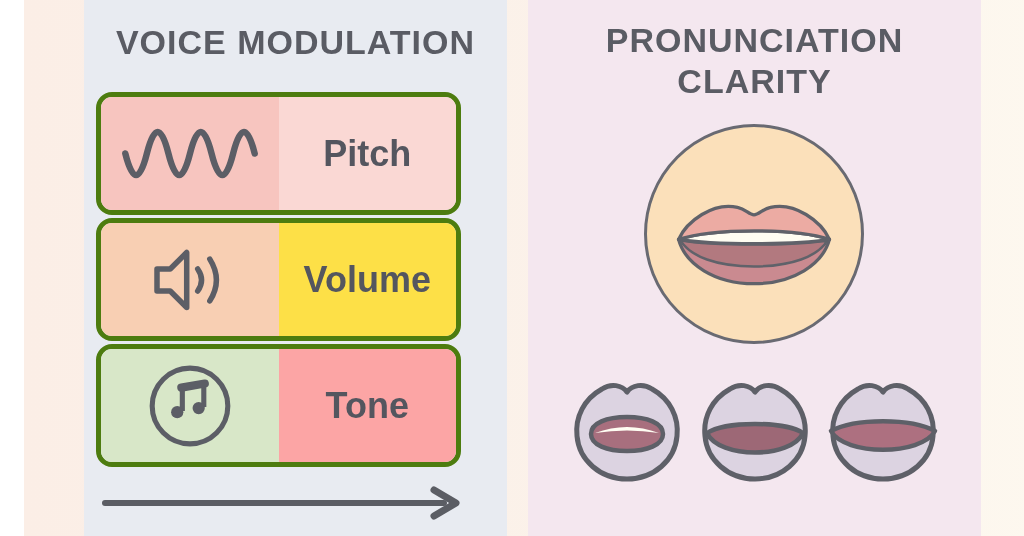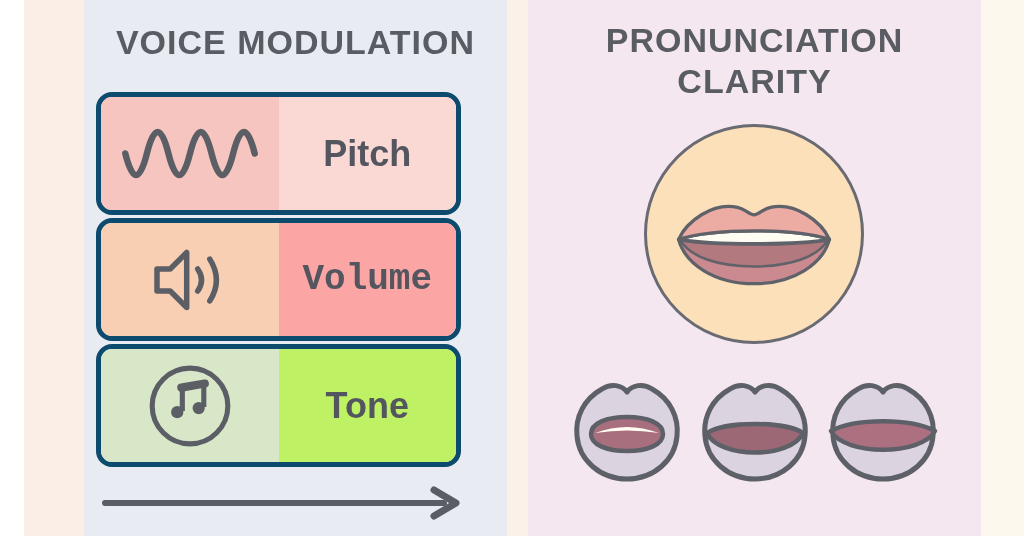--- a/index.html
+++ b/index.html
@@ -14,21 +14,21 @@
   .panel-right { left:504px; width:453px; background:#f4e7ef; }
   .panel-title {
     text-align:center; font-size:34px; font-weight:700;
     letter-spacing:1px; color:#5a5c64; line-height:1.2;
   }
   .panel-left  .panel-title { margin-top:22px; }
   .panel-right .panel-title { margin-top:20px; max-width:350px; margin-left:auto; margin-right:auto; }
 
   .cards { position:absolute; left:12px; top:92px; width:365px; }
   .card {
-    display:flex; height:123px; border:5px solid #0c4a6e;
+    display:flex; height:123px; border:5px solid #4d7c0f;
     border-radius:16px; overflow:hidden;
   }
   .card + .card { margin-top:3px; }
   .card-half { flex:1; display:flex; align-items:center; justify-content:center; }
   .card-label { font-size:36px; font-weight:600; color:#54565f; }
 
   .arrow-wrap { position:absolute; left:16px; top:486px; width:366px; }
 
   .big-circle {
     position:absolute; left:116px; top:124px; width:220px; height:220px;
@@ -63,36 +63,36 @@
       </div>
 
       <div class="card">
         <div class="card-half" style="background: rgb(248, 207, 179);">
           <svg width="88" height="80" viewBox="0 0 80 72">
             <path d="M10,26 L22,26 L37,11 L37,61 L22,46 L10,46 Z" fill="none" stroke="#5c5e66" stroke-width="5" stroke-linejoin="round" stroke-linecap="round"></path>
             <path d="M47,26 q7,10 0,20" fill="none" stroke="#5c5e66" stroke-width="5" stroke-linecap="round"></path>
             <path d="M58,17 q12,19 0,38" fill="none" stroke="#5c5e66" stroke-width="5" stroke-linecap="round"></path>
           </svg>
         </div>
-        <div class="card-half" style="background: #fca5a5; font-family: Liberation Mono, monospace;">
+        <div class="card-half" style="background: #fde047;">
           <span class="card-label">Volume</span>
         </div>
       </div>
 
       <div class="card">
         <div class="card-half" style="background: rgb(216, 231, 200);">
           <svg width="92" height="92" viewBox="0 0 90 90">
             <circle cx="45" cy="45" r="37" fill="none" stroke="#5c5e66" stroke-width="5"></circle>
             <path d="M37.5,50 L37.5,27 L58.5,23 L58.5,46" fill="none" stroke="#5c5e66" stroke-width="5" stroke-linejoin="round"></path>
             <path d="M36.5,27 L59.5,23" fill="none" stroke="#5c5e66" stroke-width="8" stroke-linecap="round"></path>
             <circle cx="32.5" cy="51" r="6" fill="#5c5e66"></circle>
             <circle cx="53.5" cy="47" r="6" fill="#5c5e66"></circle>
           </svg>
         </div>
-        <div class="card-half" style="background: #bef264;">
+        <div class="card-half" style="background: #fca5a5;">
           <span class="card-label">Tone</span>
         </div>
       </div>
 
     </div>
 
     <div class="arrow-wrap">
       <svg width="366" height="34" viewBox="0 0 366 34">
         <path d="M5,17 L344,17" stroke="#5b5d64" stroke-width="6" stroke-linecap="round" fill="none"></path>
         <path d="M334,4 L356,17 L334,30" stroke="#5b5d64" stroke-width="7" stroke-linecap="round" stroke-linejoin="round" fill="none"></path>

